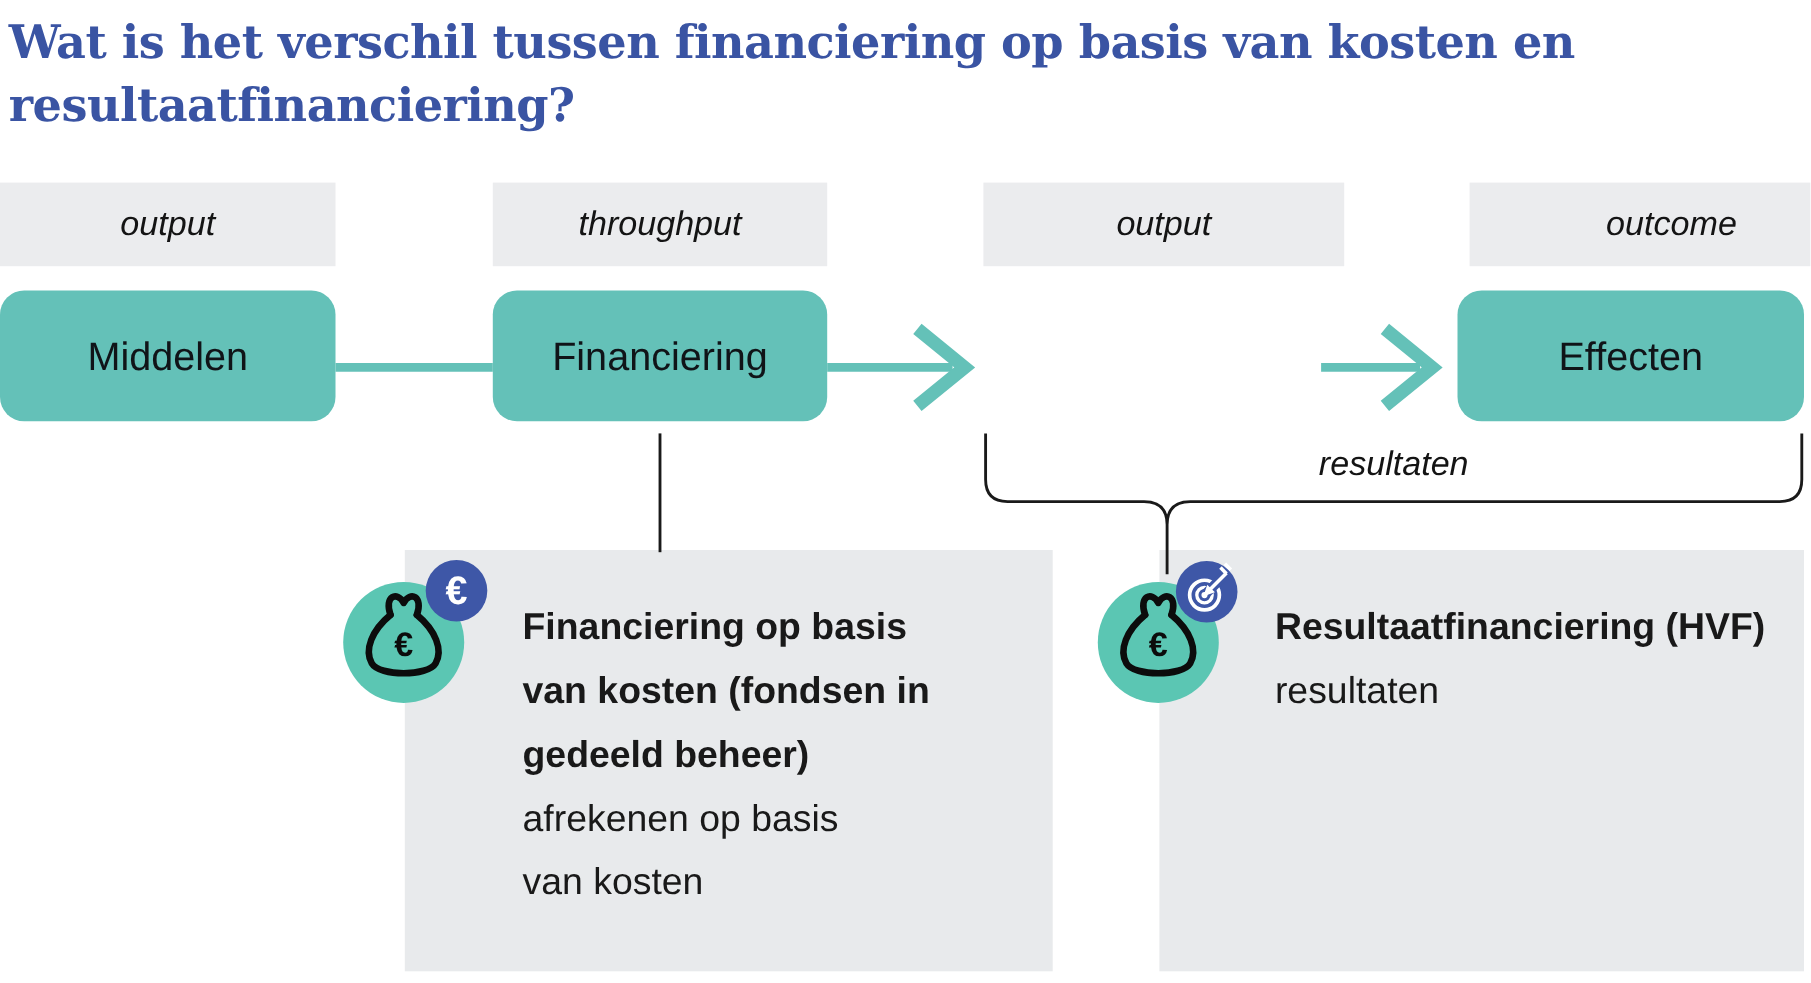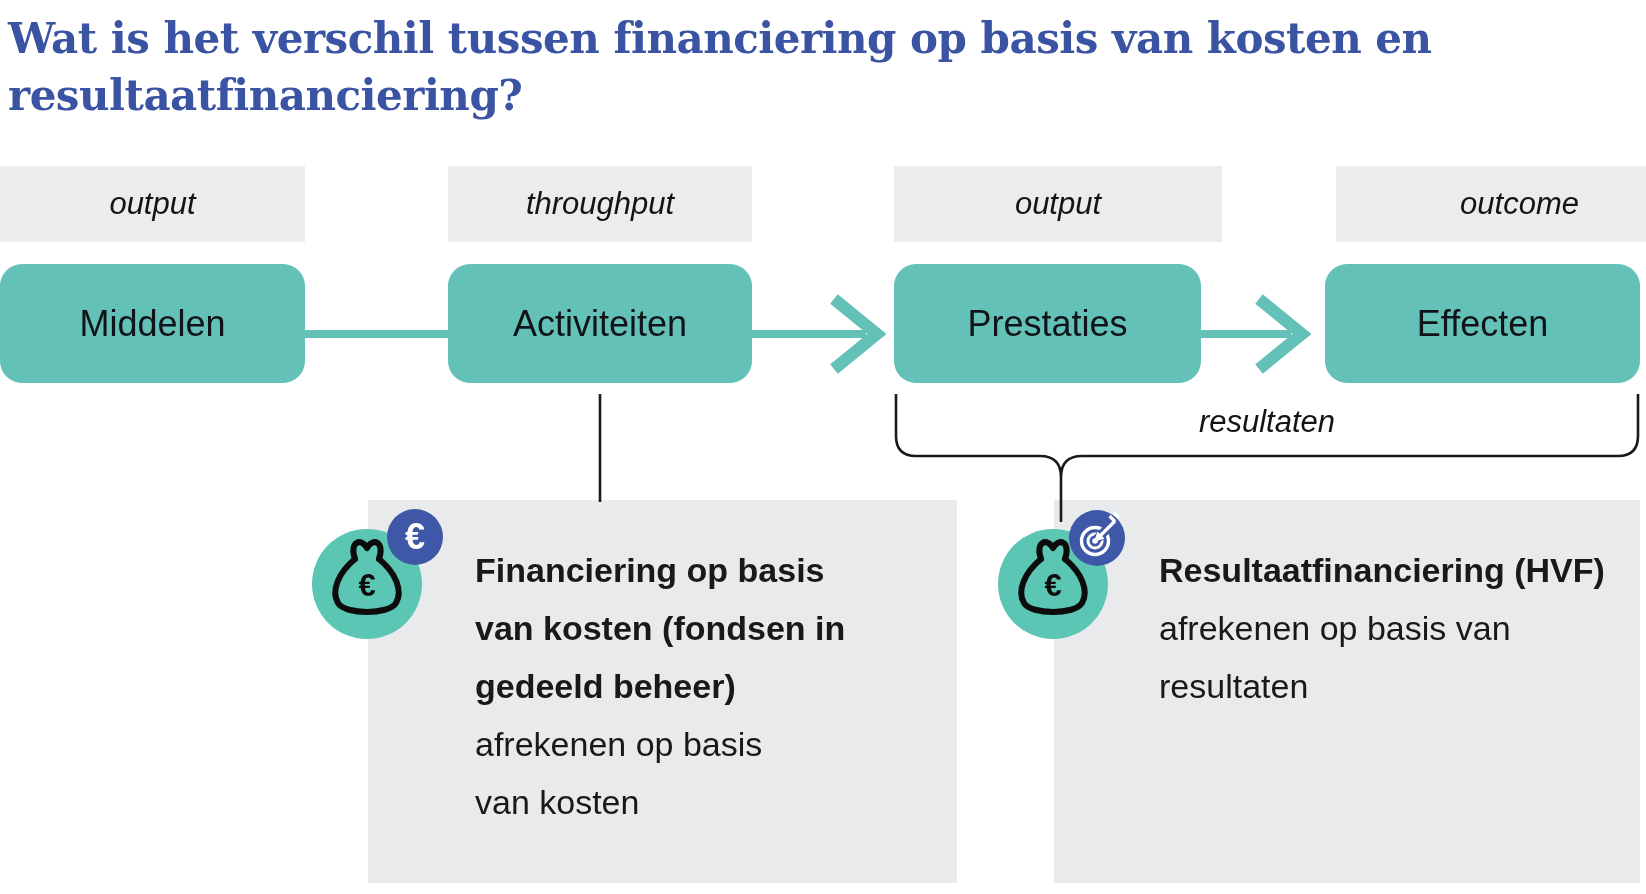--- a/index.html
+++ b/index.html
@@ -73,40 +73,38 @@
     <div>Wat is het verschil tussen financiering op basis van kosten en</div>
     <div>resultaatfinanciering?</div>
   </div>
 
   <div class="stage-label" style="left:0;width:305px">output</div>
   <div class="stage-label" style="left:448px;width:304px">throughput</div>
   <div class="stage-label" style="left:894px;width:328px">output</div>
   <div class="stage-label" style="left:1336px;width:367px">outcome</div>
 
   <div class="flow-box" style="left:0;width:305px">Middelen</div>
-  <div class="flow-box" style="left:448px;width:304px">Activiteiten</div>
-  <div class="flow-box" style="left:894px;width:307px">Prestaties</div>
+  <div class="flow-box" style="left:448px;width:304px">Financiering</div>
   <div class="flow-box" style="left:1325px;width:315px">Effecten</div>
 
   <div class="bracket-label">resultaten</div>
 
   <div class="card" style="left:368px;width:589px">
     <div class="card-text" style="left:81px">
       <div class="card-line bold">Financiering op basis</div>
       <div class="card-line bold">van kosten (fondsen in</div>
       <div class="card-line bold">gedeeld beheer)</div>
       <div class="card-line">afrekenen op basis</div>
       <div class="card-line">van kosten</div>
     </div>
   </div>
 
   <div class="card" style="left:1054px;width:586px">
     <div class="card-text" style="left:79px">
       <div class="card-line bold">Resultaatfinanciering (HVF)</div>
-      <div class="card-line">afrekenen op basis van</div>
       <div class="card-line">resultaten</div>
     </div>
   </div>
 
   <svg class="overlay" width="1646" height="894" viewBox="0 0 1646 894">
 
     <line class="shaft" x1="305" y1="334" x2="448" y2="334"></line>
 
     <line class="shaft" x1="752" y1="334" x2="866" y2="334"></line>
     <polyline class="chev" points="834,299 877,334 834,369"></polyline>

